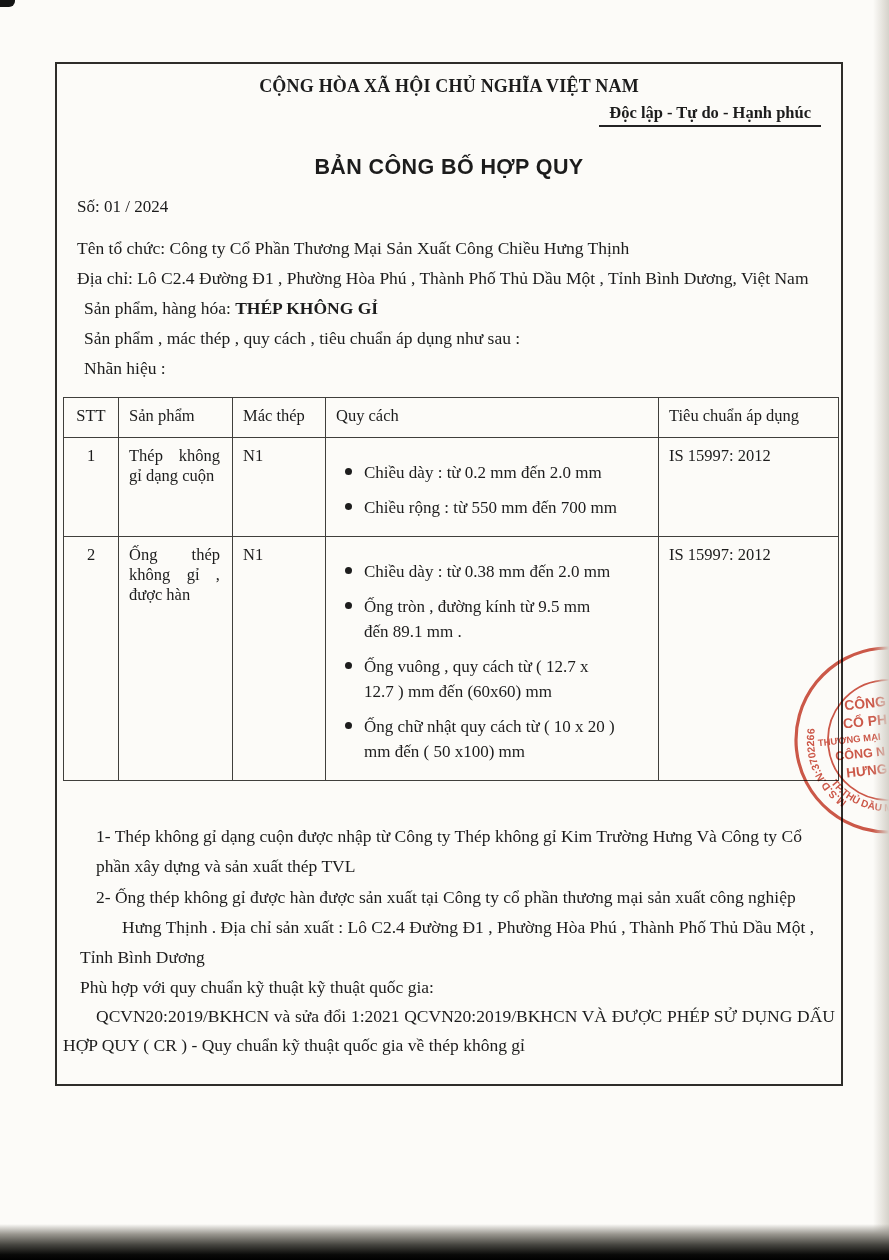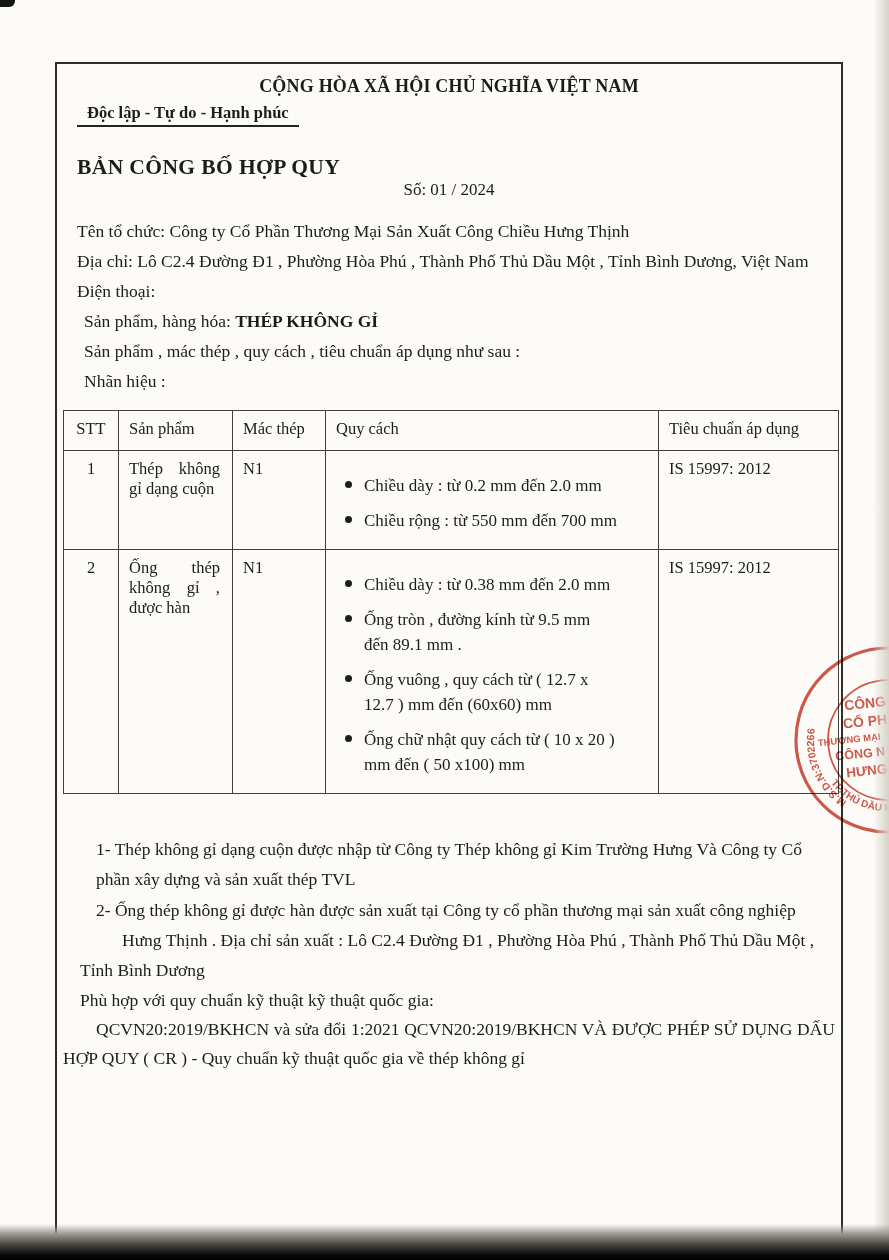--- a/index.html
+++ b/index.html
@@ -16,31 +16,31 @@
     background:#fcfbf8;
     overflow:hidden;
   }
   .corner-mark { position:absolute; left:0; top:0; width:15px; height:7px; background:#141414; border-bottom-right-radius:6px; }
   .scan-right { position:absolute; top:0; right:0; width:16px; height:100%;
     background:linear-gradient(to right, rgba(205,202,194,0), #d5d2ca); }
   .scan-bottom { position:absolute; left:0; bottom:0; width:100%; height:36px;
     background:linear-gradient(to bottom, rgba(138,136,128,0) 0%, #9a9790 28%, #45443f 58%, #0a0a09 85%, #000 100%); }
 
   .frame {
-    position:absolute; left:55px; top:62px; width:788px; height:1176px;
+    position:absolute; left:55px; top:62px; width:788px; height:1024px;
     border:2px solid #2e2d2a;
     padding:12px 20px 0 20px;
   }
   .doc-h1 { text-align:center; font-weight:bold; font-size:18px; letter-spacing:.2px; }
-  .motto-wrap { text-align:left; margin-top:6px; }
+  .motto-wrap { text-align:right; margin-top:6px; }
   .motto { display:inline-block; font-weight:bold; font-size:16.5px;
     border-bottom:2px solid #232323; padding:0 10px 2px 10px; }
-  .title { text-align:left; font-family:Liberation Serif, serif;
+  .title { text-align:center; font-family:Liberation Sans, sans-serif;
     font-weight:bold; font-size:21.5px; margin-top:28px; letter-spacing:.4px; }
-  .doc-no { text-align:center; font-size:17px; margin-top:0; }
+  .doc-no { text-align:left; font-size:17px; margin-top:17px; }
 
   .para { font-size:17.5px; line-height:30px; }
   .para.first { margin-top:16px; }
   .para.indent1 { margin-left:7px; }
   .para strong { font-weight:bold; }
 
   table.spec-table {
     border-collapse:collapse; table-layout:fixed;
     margin-top:14px; margin-left:-14px; width:775px;
     font-size:16.5px;
@@ -103,21 +103,20 @@
     <div class="doc-h1">CỘNG HÒA XÃ HỘI CHỦ NGHĨA VIỆT NAM</div>
     <div class="motto-wrap">
       <span class="motto">Độc lập - Tự do - Hạnh phúc</span>
     </div>
 
     <h1 class="title">BẢN CÔNG BỐ HỢP QUY</h1>
     <div class="doc-no">Số: 01 / 2024</div>
 
     <p class="para first">Tên tổ chức: Công ty Cổ Phần Thương Mại Sản Xuất Công Chiều Hưng Thịnh</p>
     <p class="para">Địa chỉ: Lô C2.4 Đường Đ1 , Phường Hòa Phú , Thành Phố Thủ Dầu Một , Tỉnh Bình Dương, Việt Nam</p>
-    <p class="para">Điện thoại:</p>
     <p class="para indent1"><span>Sản phẩm, hàng hóa: </span><strong>THÉP KHÔNG GỈ</strong></p>
     <p class="para indent1">Sản phẩm , mác thép , quy cách , tiêu chuẩn áp dụng như sau :</p>
     <p class="para indent1">Nhãn hiệu :</p>
 
     <table class="spec-table">
       <colgroup>
           <col class="c1">
           <col class="c2">
           <col class="c3">
           <col class="c4">

